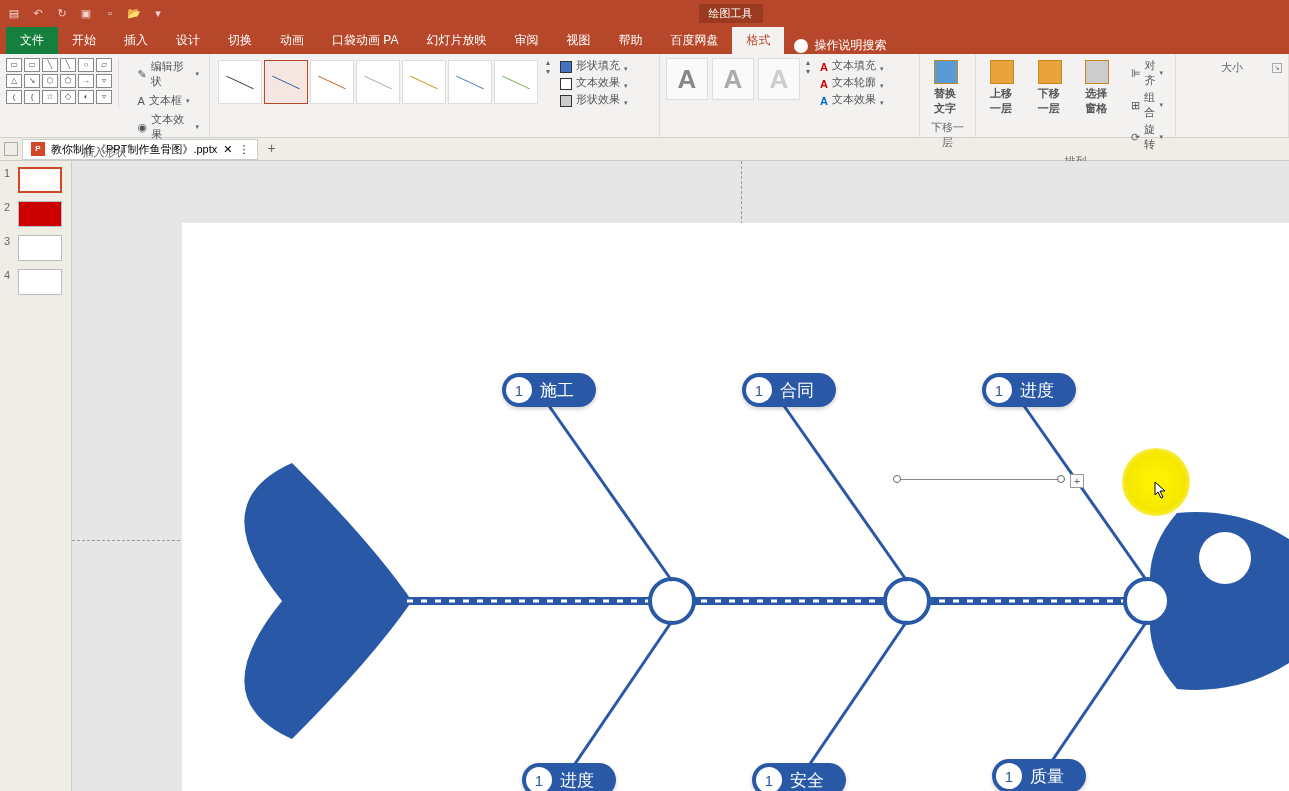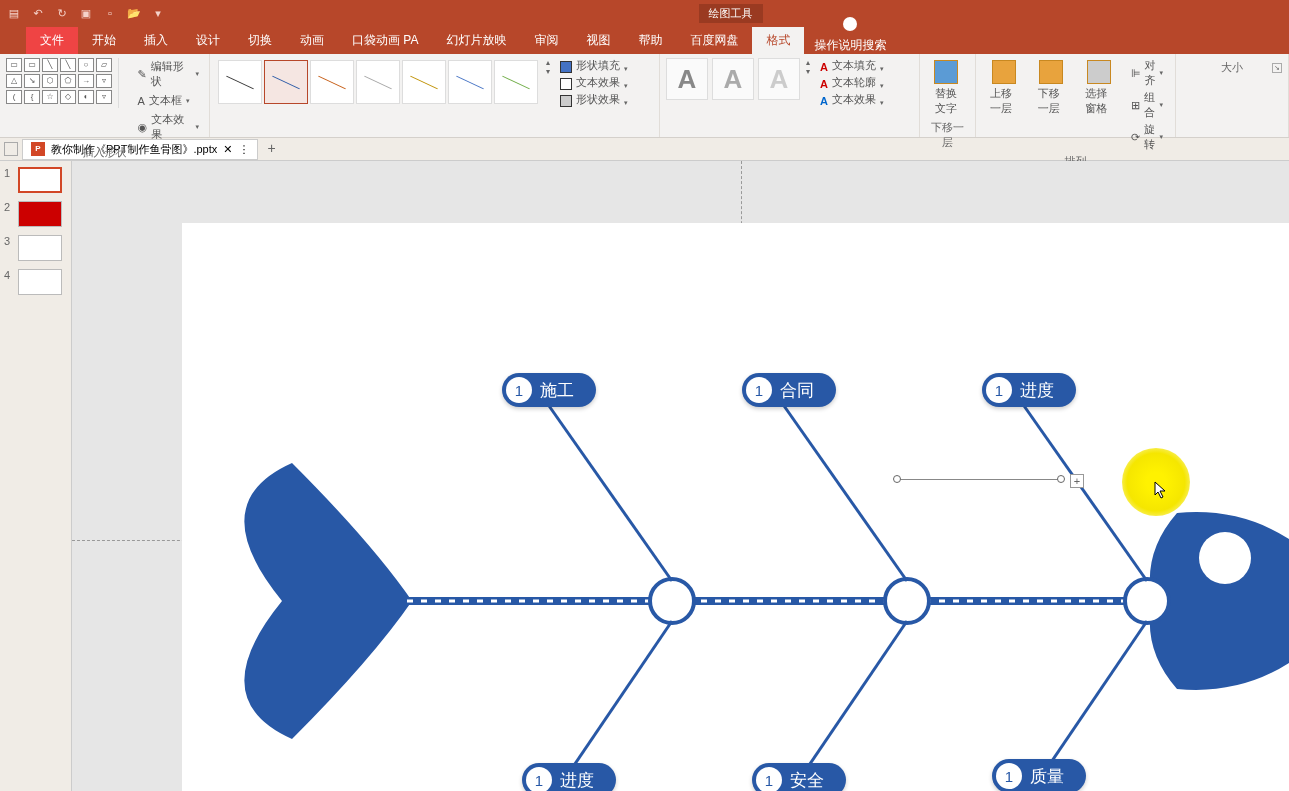--- a/index.html
+++ b/index.html
@@ -8,23 +8,23 @@
     
     .titlebar { height: 26px; background: #b7472a; display: flex; align-items: center; color: #fff; font-size: 11px; }
     .qat { display: flex; gap: 8px; padding: 0 6px; align-items: center; }
     .qat-btn { width: 16px; height: 16px; display: flex; align-items: center; justify-content: center; cursor: pointer; color: #f5d3ca; }
     .title-center { flex: 1; text-align: center; display: flex; justify-content: center; gap: 8px; }
     .tool-context { background: #9a3a21; padding: 2px 10px; color: #fff; font-size: 11px; }
     
     
     .ribbon-tabs { height: 28px; background: #b7472a; display: flex; align-items: flex-end; padding-left: 6px; }
     .ribbon-tab { padding: 5px 14px; color: #fff; font-size: 12px; cursor: pointer; }
-    .ribbon-tab.file { background: #ef4444; margin-left: 20px; }
+    .ribbon-tab.file { background: #15803d; }
     .ribbon-tab.active { background: #f3f2f1; color: #b7472a; }
-    .tell-me { display: flex; align-items: center; gap: 6px; color: #fff; padding: 0 10px; font-size: 12px; flex-direction: column; }
+    .tell-me { display: flex; align-items: center; gap: 6px; color: #fff; padding: 0 10px; font-size: 12px; }
     .bulb { width: 14px; height: 14px; background: #fff; border-radius: 50%; position: relative; }
     
     
     .ribbon { height: 84px; background: #f3f2f1; border-bottom: 1px solid #d4d0cb; display: flex; }
     .ribbon-group { border-right: 1px solid #e1ddd8; padding: 4px 6px 2px; display: flex; flex-direction: column; }
     .group-content { flex: 1; display: flex; align-items: flex-start; gap: 4px; }
     .group-label { text-align: center; font-size: 11px; color: #666; padding-top: 2px; position: relative; }
     .dialog-launcher { position: absolute; right: 0; bottom: 2px; width: 10px; height: 10px; border: 1px solid #aaa; font-size: 7px; line-height: 8px; text-align: center; color: #666; }
     
     .shapes-gallery { display: grid; grid-template-columns: repeat(6, 16px); gap: 2px; }
@@ -38,21 +38,21 @@
     .style-item.selected { border: 1px solid #b7472a; background: #f5e6e2; }
     .style-line { width: 30px; height: 1px; transform: rotate(25deg); }
     
     .shape-opts { display: flex; flex-direction: column; gap: 2px; font-size: 11px; color: #555; padding-left: 4px; }
     .shape-opt { display: flex; align-items: flex-end; gap: 4px; }
     .color-sq { width: 12px; height: 12px; background: #4472c4; border: 1px solid #333; }
     
     .wordart-gallery { display: flex; gap: 4px; }
     .wa-item { width: 42px; height: 42px; border: 1px solid #ddd; display: flex; align-items: center; justify-content: center; background: #fafafa; font-size: 26px; font-weight: bold; }
     
-    .vbtn { display: flex; flex-direction: column; align-items: center; font-size: 11px; color: #555; padding: 2px 8px; cursor: pointer; gap: 2px; }
+    .vbtn { display: flex; flex-direction: column; align-items: flex-start; font-size: 11px; color: #555; padding: 2px 8px; cursor: pointer; gap: 2px; font-weight: bold; }
     .vbtn-icon { width: 24px; height: 24px; background: #e8a33d; border: 1px solid #c88820; }
     
     .arrange-btns { display: flex; flex-direction: column; gap: 2px; font-size: 11px; color: #555; }
     .ar-btn { display: flex; align-items: center; gap: 4px; padding: 0 6px; }
     
     .size-grid { display: grid; grid-template-columns: auto auto auto; gap: 4px 4px; align-items: center; font-size: 11px; color: #555; padding: 4px; }
     .sz-icon { width: 14px; height: 14px; border: 1px solid #888; }
     .sz-input { width: 54px; height: 18px; border: 1px solid #aaa; background: #fff; font-size: 10px; padding: 0 2px; }
     
     

